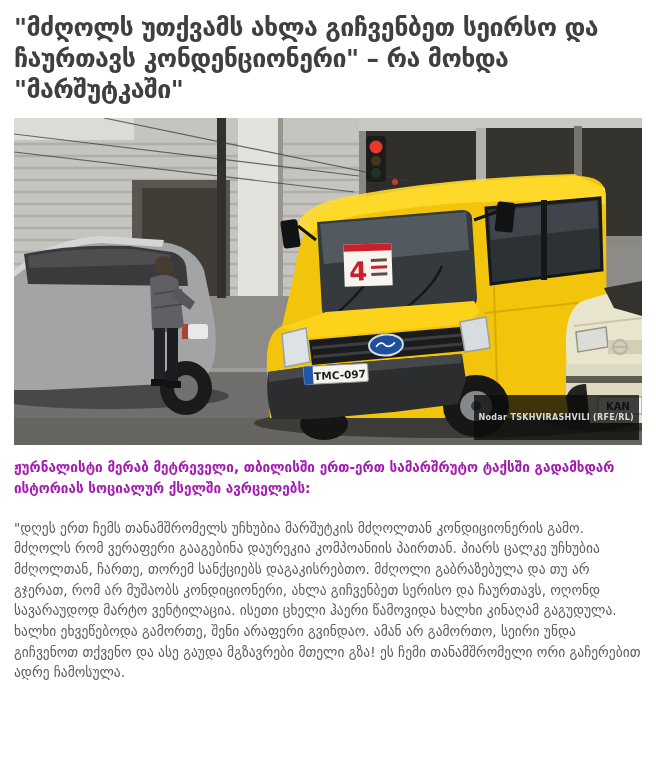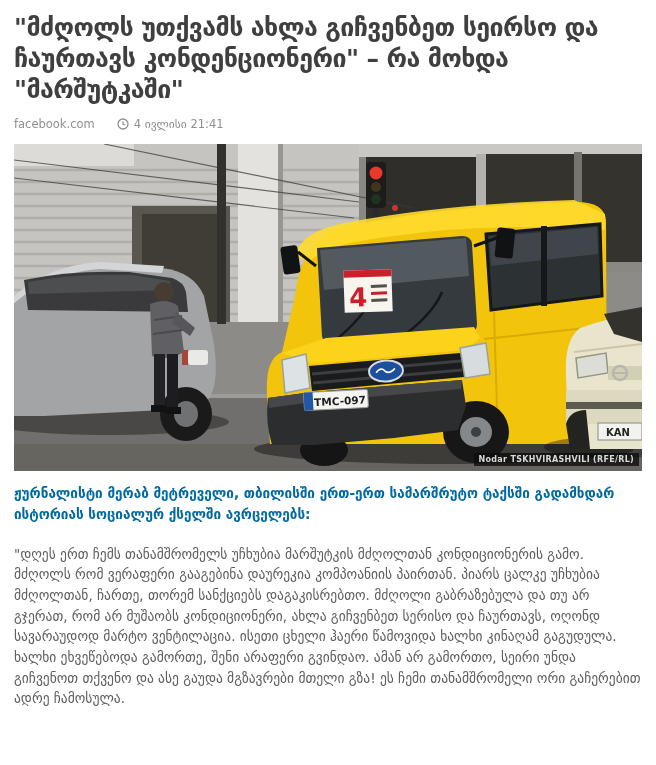--- a/index.html
+++ b/index.html
@@ -5,42 +5,32 @@
   html,body{margin:0;padding:0;background:#ffffff;}
   body{width:656px;height:765px;overflow:hidden;font-family:"DejaVu Sans",sans-serif;}
   .page{padding:12px 14px 10px 14px;width:628px;}
   .title{margin:0;font-size:25px;line-height:31px;font-weight:700;color:#3f3f3f;letter-spacing:-0.6px;}
   .meta{display:flex;align-items:center;margin-top:12px;font-size:11.5px;color:#8f8f8f;}
   .meta a.source{color:#8f8f8f;text-decoration:none;}
   .meta .time{display:flex;align-items:center;margin-left:22px;gap:5px;}
   .photo-wrap{position:relative;margin:13px 0 0 0;width:628px;height:327px;overflow:hidden;background:#8d8b87;}
   .photo-wrap svg{display:block;}
   .credit{position:absolute;right:3px;bottom:5px;background:rgba(12,12,12,0.78);color:#d9d9d9;
-          font-size:8px;font-weight:700;padding:2px 5px;letter-spacing:0.3px;}
-  .lead{margin:12px 0 0 0;font-size:13.5px;font-weight:700;color:#0369a1;line-height:1.55;}
+          font-size:8px;font-weight:700;padding:18px 5px;letter-spacing:0.3px;}
+  .lead{margin:12px 0 0 0;font-size:13.5px;font-weight:700;color:#a21caf;line-height:1.55;}
   .body-text{margin-top:19px;font-size:13.5px;color:#5e5e5e;line-height:1.53;}
   .body-text p{margin:0;}
 </style>
 </head>
 <body>
 
 <div class="page">
 
   <h1 class="title">"მძღოლს უთქვამს ახლა გიჩვენბეთ სეირსო და ჩაურთავს კონდენციონერი" – რა მოხდა "მარშუტკაში"</h1>
 
-  <div class="meta">
-    <a class="source" href="#">facebook.com</a>
-    <span class="time">
-      <svg width="12" height="12" viewBox="0 0 12 12">
-        <circle cx="6" cy="6" r="5" fill="none" stroke="#8f8f8f" stroke-width="1.3"></circle>
-        <path d="M6 3.2 L6 6 L8.2 7" fill="none" stroke="#8f8f8f" stroke-width="1.2"></path>
-      </svg>
-      <span>4 ივლისი 21:41</span>
-    </span>
-  </div>
 
   <figure class="photo-wrap">
     <svg viewBox="0 0 628 327" width="628" height="327">
 
       <rect x="0" y="0" width="628" height="327" fill="#8d8b87"></rect>
 
       <g>
         <rect x="0" y="0" width="345" height="178" fill="#c6c4c0"></rect>
         <rect x="0" y="0" width="120" height="22" fill="#dcdbd7"></rect>
         <g stroke="#b0aeaa" stroke-width="2.5">

